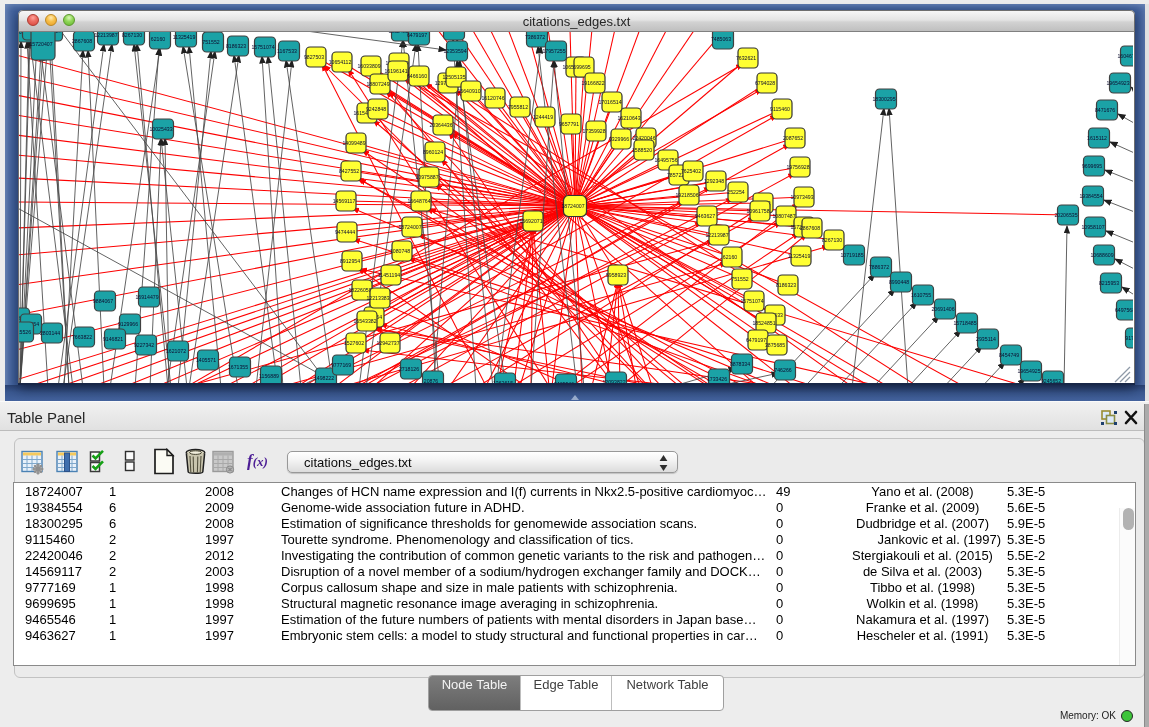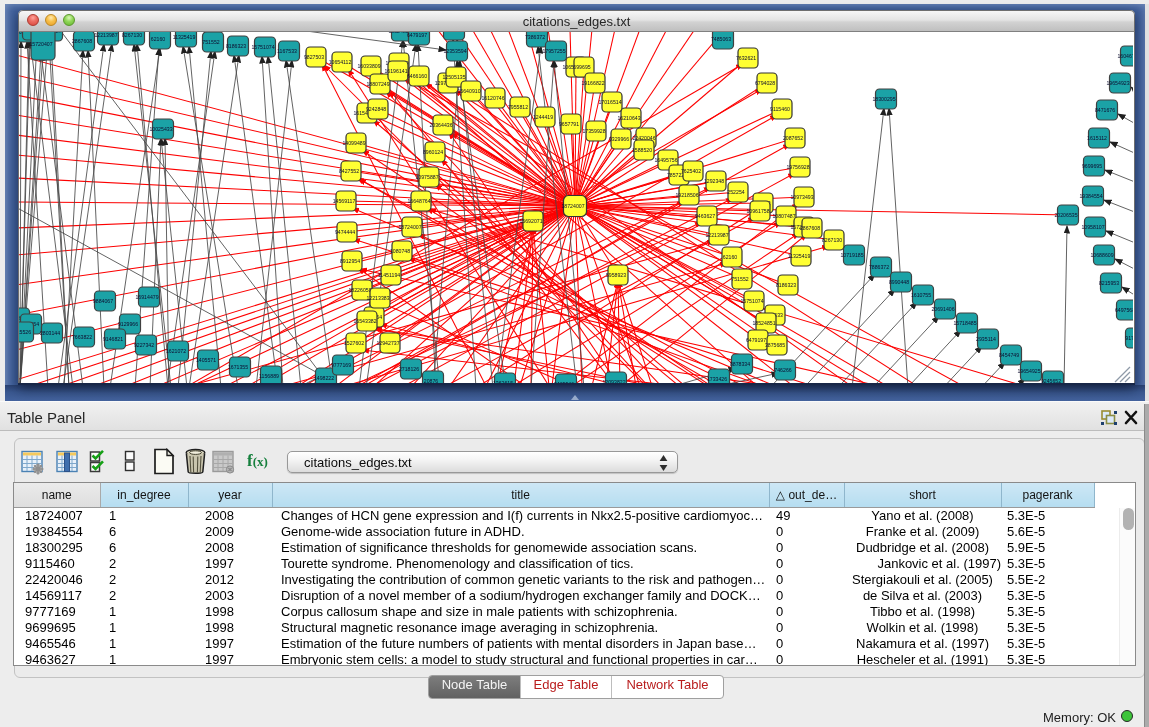--- a/index.html
+++ b/index.html
@@ -63,27 +63,27 @@
   table.grid th.gray { background:linear-gradient(180deg,#ebebeb 0%,#dedede 100%);
                   border-right:1px solid #a9a9a9; }
   table.grid td { height:16px; color:#000; white-space:nowrap; overflow:hidden;
                   font-size:13px; }
   .sbtrack { position:absolute; left:1105px; top:25px; width:17px; height:159px;
              background:#fbfbfb; border-left:1px solid #ececec; }
   .sbthumb { position:absolute; left:3px; top:0px; width:11px; height:22px;
              background:#b2b2b2; border-radius:6px; }
 
   
-  .tabs { left:428px; top:675px; height:24px; display:flex;
+  .tabs { left:428px; top:675px; height:36px; display:flex;
           border:1px solid #9f9f9f; border-radius:4px; overflow:hidden; background:#fff; }
-  .tabs .seg { font-size:13px; line-height:17px; text-align:center; color:#b91c1c; }
+  .tabs .seg { font-size:13px; line-height:17px; text-align:center; color:#404040; }
   .tabs .seg.sel { background:linear-gradient(180deg,#7d7d7d,#616161); color:#f4f4f4; }
   .tabs .sep { width:1px; background:#bdbdbd; }
 
-  .memory { right:33px; top:710px; font-size:13px; color:#1d1d1d; }
+  .memory { right:33px; top:710px; font-size:10px; color:#1d1d1d; }
   .memdot { right:16px; top:710px; width:12px; height:12px;
             border-radius:50%; background:#3dc43a; border:1px solid #272727; }
 </style>
 </head>
 <body>
   <div class="abs desktop"></div>
   <div class="abs deskshadow"></div>
   <div class="abs rightstrip"></div>
 
   <div class="abs win">
@@ -736,21 +736,21 @@
     <rect x="2" y="2.5" width="18" height="3" fill="#b0b0b0"></rect>
     <line x1="2" y1="9.5" x2="20" y2="9.5" stroke="#a8a8a8" stroke-width="1"></line>
     <line x1="2" y1="13.5" x2="20" y2="13.5" stroke="#a8a8a8" stroke-width="1"></line>
     <line x1="2" y1="17.5" x2="20" y2="17.5" stroke="#a8a8a8" stroke-width="1"></line>
     <line x1="6" y1="5.5" x2="6" y2="21" stroke="#a8a8a8" stroke-width="1"></line>
     <line x1="11" y1="5.5" x2="11" y2="21" stroke="#a8a8a8" stroke-width="1"></line>
     <line x1="16" y1="5.5" x2="16" y2="21" stroke="#a8a8a8" stroke-width="1"></line>
     <circle cx="18" cy="19.5" r="3.6" fill="#b5b5b5" stroke="#8a8a8a"></circle>
     <path d="M16.4 18 L19.6 21.2 M19.6 18 L16.4 21.2" stroke="#8a8a8a" stroke-width="1.2"></path>
   </svg>
-<span class="abs" style="left:247px;top:451px;font-family:'Liberation Serif',serif;font-weight:bold;font-size:17px;color:#15803d">f<span style="font-size:13px">(x)</span></span>
+<span class="abs" style="left:247px;top:451px;font-family:'Liberation Serif',serif;font-style:italic;font-weight:bold;font-size:17px;color:#4c1d95">f<span style="font-size:13px">(x)</span></span>
   <div class="abs combo">
     <span class="txt">citations_edges.txt</span>
     <svg style="position:absolute;right:9px;top:3px" width="9" height="16" viewBox="0 0 9 16" xmlns="http://www.w3.org/2000/svg">
       <path d="M4.5 0 L8.4 6 L0.6 6 z" fill="#2f2f2f"></path>
       <path d="M4.5 16 L8.4 10 L0.6 10 z" fill="#2f2f2f"></path>
     </svg>
   </div>
 
   <div class="abs tblwrap">
     <table class="grid">
@@ -758,71 +758,62 @@
         <col style="width:86px">
         <col style="width:88px">
         <col style="width:84px">
         <col style="width:497px">
         <col style="width:75px">
         <col style="width:157px">
         <col style="width:93px">
       </colgroup>
       <tbody>
         <tr>
-          <th class="gray">name</th>
-          <th>in_degree</th>
-          <th>year</th>
-          <th>title</th>
-          <th>△ out_de…</th>
-          <th>short</th>
-          <th>pagerank</th>
-        </tr>
-        <tr>
           <td style="padding-left:11px">18724007</td>
           <td style="padding-left:9px">1</td>
           <td style="padding-left:17px">2008</td>
-          <td style="padding-left:9px">Changes of HCN gene expression and I(f) currents in Nkx2.5‑positive cardiomyoc…</td>
+          <td style="padding-left:9px">Changes of HCN name expression and I(f) currents in Nkx2.5‑positive cardiomyoc…</td>
           <td style="padding-left:7px">49</td>
           <td style="text-align:center">Yano et al. (2008)</td>
           <td style="padding-left:6px">5.3E-5</td>
         </tr>
         <tr>
           <td style="padding-left:11px">19384554</td>
           <td style="padding-left:9px">6</td>
           <td style="padding-left:17px">2009</td>
           <td style="padding-left:9px">Genome‑wide association future in ADHD.</td>
           <td style="padding-left:7px">0</td>
           <td style="text-align:center">Franke et al. (2009)</td>
           <td style="padding-left:6px">5.6E-5</td>
         </tr>
         <tr>
           <td style="padding-left:11px">18300295</td>
           <td style="padding-left:9px">6</td>
           <td style="padding-left:17px">2008</td>
           <td style="padding-left:9px">Estimation of significance thresholds for genomewide association scans.</td>
           <td style="padding-left:7px">0</td>
-          <td style="text-align:center">Dudbridge et al. (2008)</td>
+          <td style="text-align:center">Dudbridge et al. (2007)</td>
           <td style="padding-left:6px">5.9E-5</td>
         </tr>
         <tr>
           <td style="padding-left:11px">9115460</td>
           <td style="padding-left:9px">2</td>
           <td style="padding-left:17px">1997</td>
           <td style="padding-left:9px">Tourette syndrome. Phenomenology and classification of tics.</td>
           <td style="padding-left:7px">0</td>
           <td style="text-align:right">Jankovic et al. (1997)</td>
           <td style="padding-left:6px">5.3E-5</td>
         </tr>
         <tr>
           <td style="padding-left:11px">22420046</td>
           <td style="padding-left:9px">2</td>
           <td style="padding-left:17px">2012</td>
           <td style="padding-left:9px">Investigating the contribution of common genetic variants to the risk and pathogen…</td>
           <td style="padding-left:7px">0</td>
-          <td style="text-align:center">Stergiakouli et al. (2005)</td>
+          <td style="text-align:center">Stergiakouli et al. (2015)</td>
           <td style="padding-left:6px">5.5E-2</td>
         </tr>
         <tr>
           <td style="padding-left:11px">14569117</td>
           <td style="padding-left:9px">2</td>
           <td style="padding-left:17px">2003</td>
           <td style="padding-left:9px">Disruption of a novel member of a sodium/hydrogen exchanger family and DOCK…</td>
           <td style="padding-left:7px">0</td>
           <td style="text-align:center">de Silva et al. (2003)</td>
           <td style="padding-left:6px">5.3E-5</td>

